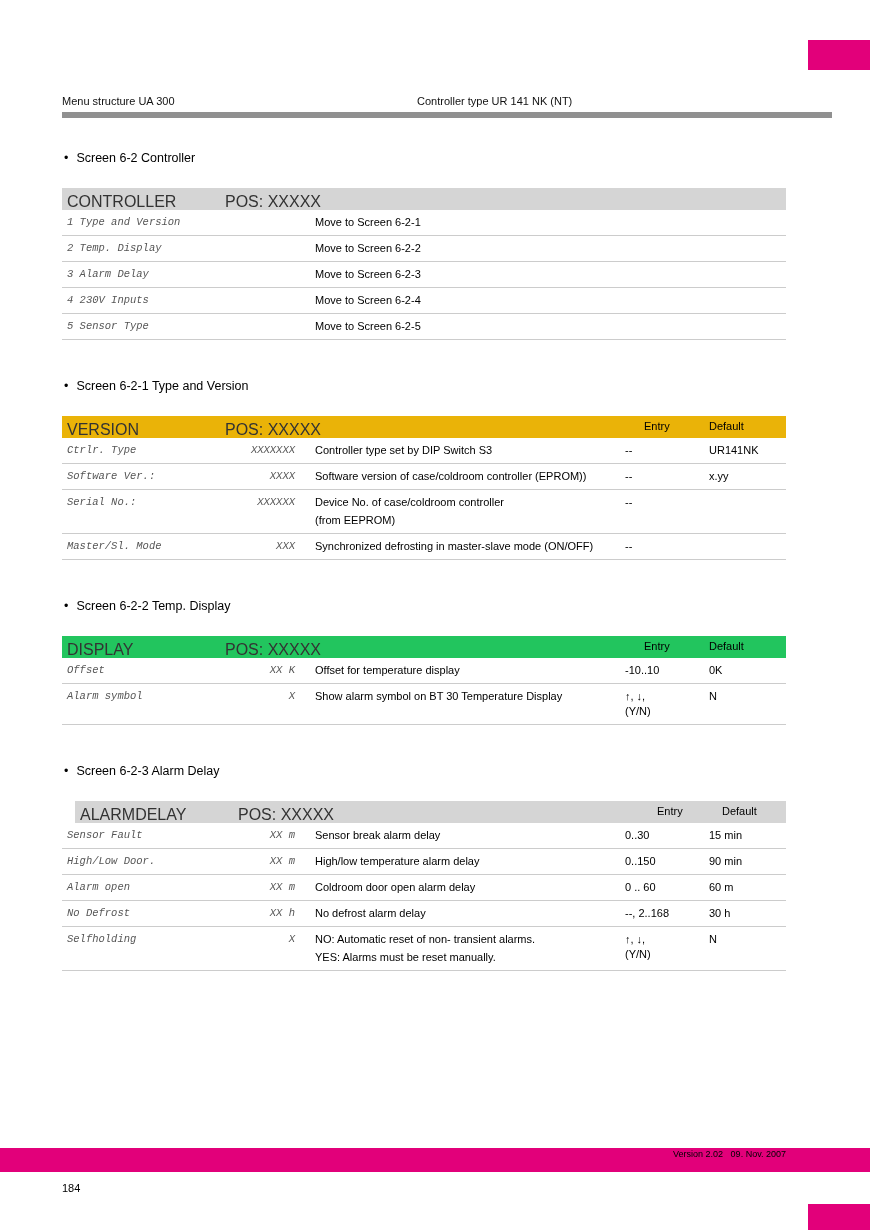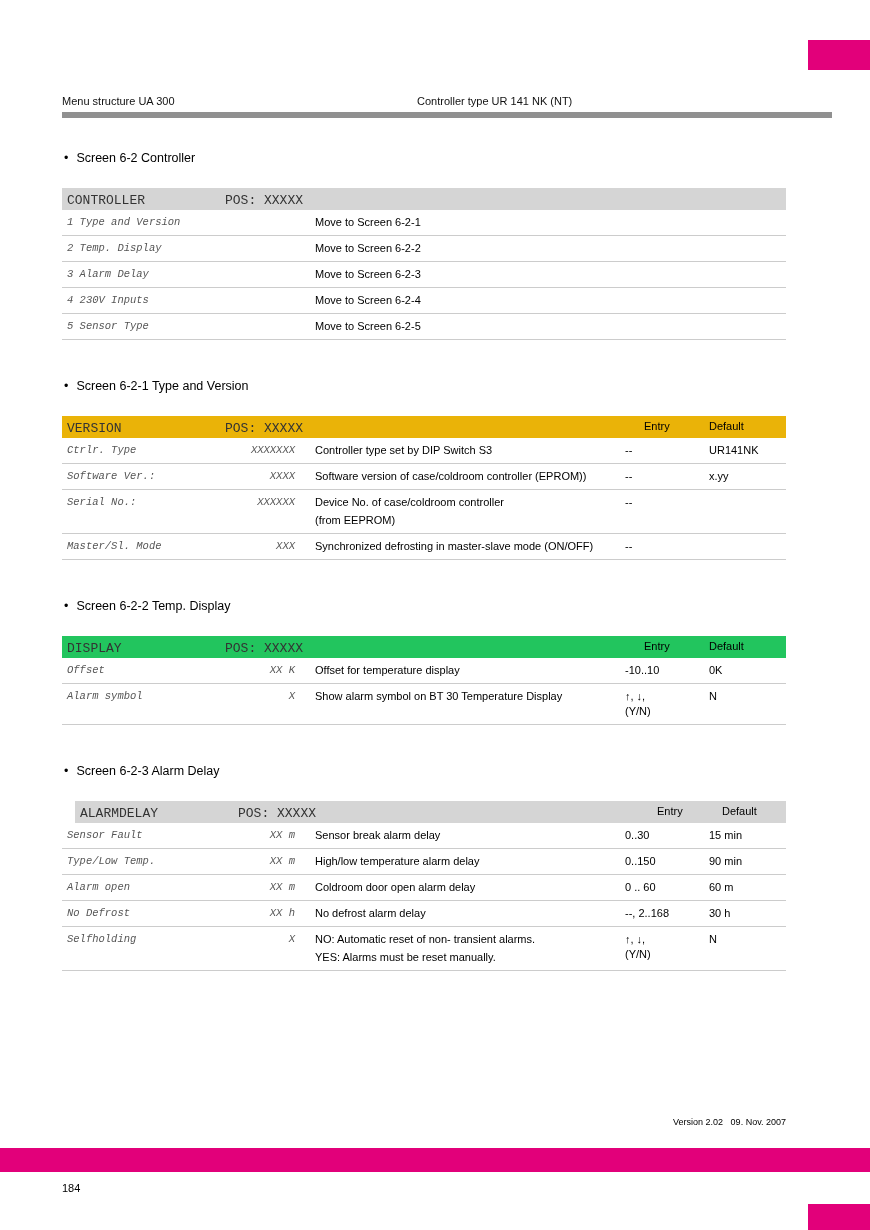--- a/index.html
+++ b/index.html
@@ -13,41 +13,41 @@
   .page-header { position:absolute; top:95px; left:62px; width:770px; height:14px; font-size:11px; color:#111; }
   .header-left { position:absolute; left:0; top:0; }
   .header-center { position:absolute; left:355px; top:0; }
   .header-rule { position:absolute; top:112px; left:62px; width:770px; height:6px; background:#909090; }
   .content { position:absolute; top:150px; left:62px; width:724px; }
   .section-heading { font-size:12.5px; line-height:16px; margin:38px 0 22px 2px; color:#000; }
   .section:first-child .section-heading { margin-top:0; }
   .bullet { margin-right:8px; }
   .menu-table { width:724px; }
   .table-header { position:relative; background:#d5d5d5; height:22px; }
-  .th-title, .th-pos { position:absolute; top:5px; font-family:Liberation Mono, monospace; font-size:13px; color:#333; }
+  .th-title, .th-pos { position:absolute; top:5px; font-family:Liberation Sans, sans-serif; font-size:16px; color:#333; }
   .th-title { left:5px; }
   .th-pos { left:163px; }
   .th-entry, .th-default { position:absolute; top:4px; font-size:11px; color:#000; }
   .th-entry { left:582px; }
   .th-default { left:647px; }
   .table-row {
     display:grid; grid-template-columns:120px 113px 330px 84px 77px;
     align-items:start; padding:6px 0; border-bottom:1px solid #cccccc; min-height:25px;
   }
   .cell-name, .cell-value { font-family:"Liberation Mono", monospace; font-size:10.5px; color:#555; line-height:13px;font-style:italic; }
   .cell-name { padding-left:5px; }
   .cell-value { text-align:right; }
   .cell-desc { padding-left:20px; padding-right:14px; font-size:11px; line-height:13px; color:#000; }
   .desc-line + .desc-line { margin-top:5px; }
   .cell-entry { font-size:11px; line-height:13px; color:#000; padding-right:6px; }
   .entry-line + .entry-line { margin-top:2px; }
   .cell-default { font-size:11px; line-height:13px; color:#000; }
   .bottom-bar { position:absolute; top:1148px; left:0; width:870px; height:24px; }
   .footer-page { position:absolute; top:1182px; left:62px; font-size:11px; color:#000; }
-  .footer-version { position:absolute; top:1117px; left:62px; width:724px; text-align:right; font-size:9px; color:#000; white-space:pre; }
+  .footer-version { position:absolute; top:1149px; left:62px; width:724px; text-align:right; font-size:9px; color:#000; white-space:pre; }
   .corner-bottom { position:absolute; bottom:0; right:0; width:62px; height:26px; }
 </style>
 </head>
 <body>
 
 <div class="corner-top accent-bg" style="background: rgb(226, 0, 122);"></div>
 
 <div class="page-header">
   <span class="header-left">Menu structure UA 300</span>
   <span class="header-center">Controller type UR 141 NK (NT)</span>
@@ -213,21 +213,21 @@
           <span class="cell-value">XX m</span>
           <div class="cell-desc">
             <div class="desc-line">Sensor break alarm delay</div>
           </div>
           <div class="cell-entry">
             <div class="entry-line">0..30</div>
           </div>
           <span class="cell-default">15 min</span>
         </div>
         <div class="table-row">
-          <span class="cell-name">Type/Low Temp.</span>
+          <span class="cell-name">High/Low Door.</span>
           <span class="cell-value">XX m</span>
           <div class="cell-desc">
             <div class="desc-line">High/low temperature alarm delay</div>
           </div>
           <div class="cell-entry">
             <div class="entry-line">0..150</div>
           </div>
           <span class="cell-default">90 min</span>
         </div>
         <div class="table-row">

